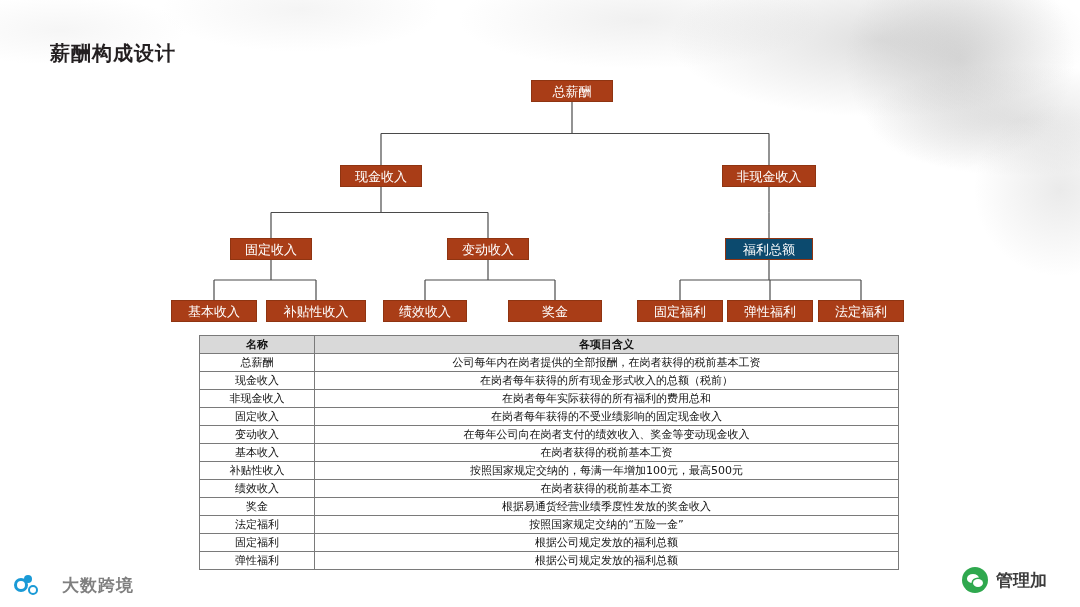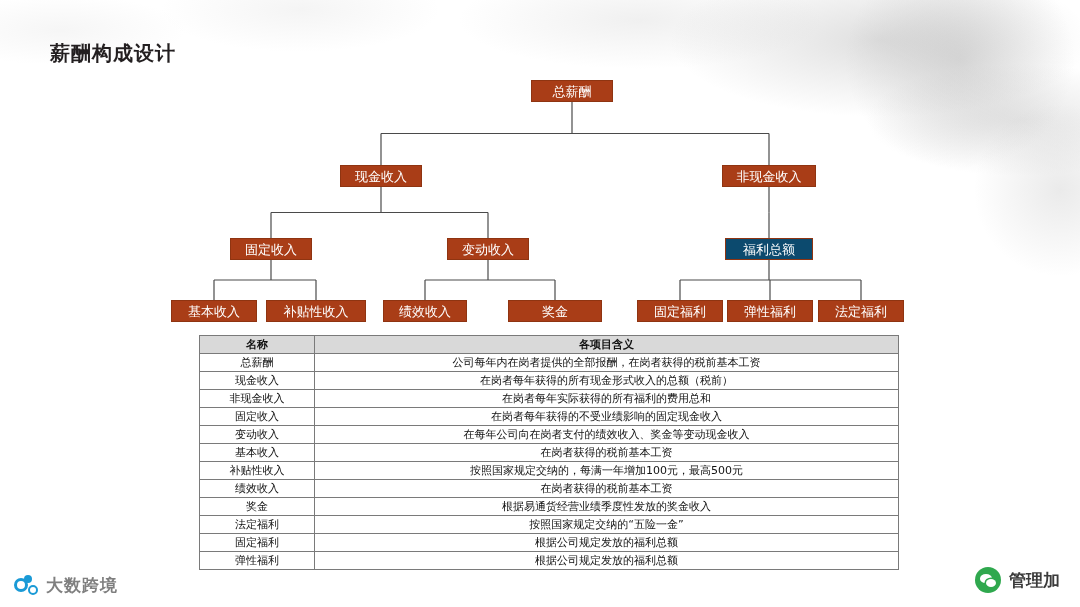--- a/index.html
+++ b/index.html
@@ -93,21 +93,21 @@
   }
   td.name-col { width: 110px; }
 
   
   .footer-left {
     position: absolute;
     left: 14px;
     bottom: 10px;
     display: flex;
     align-items: center;
-    gap: 6px;
+    gap: 22px;
   }
   .logo-mark {
     width: 26px; height: 22px;
     position: relative;
   }
   .logo-mark .c1 {
     position:absolute; left:0; top:3px;
     width:14px;height:14px;border:3px solid #1a9ad6;border-radius:50%;
     box-sizing:border-box;
   }
@@ -122,21 +122,21 @@
   }
   .logo-text {
     font-size: 17px;
     font-weight: bold;
     color: #7f7f7f;
     letter-spacing: 1px;
   }
 
   .footer-right {
     position: absolute;
-    right: 20px;
+    right: 33px;
     bottom: 14px;
     display: flex;
     align-items: center;
     gap: 8px;
   }
   .wechat-badge {
     width: 26px; height: 26px;
     border-radius: 50%;
     background: #2fa84e;
     position: relative;

